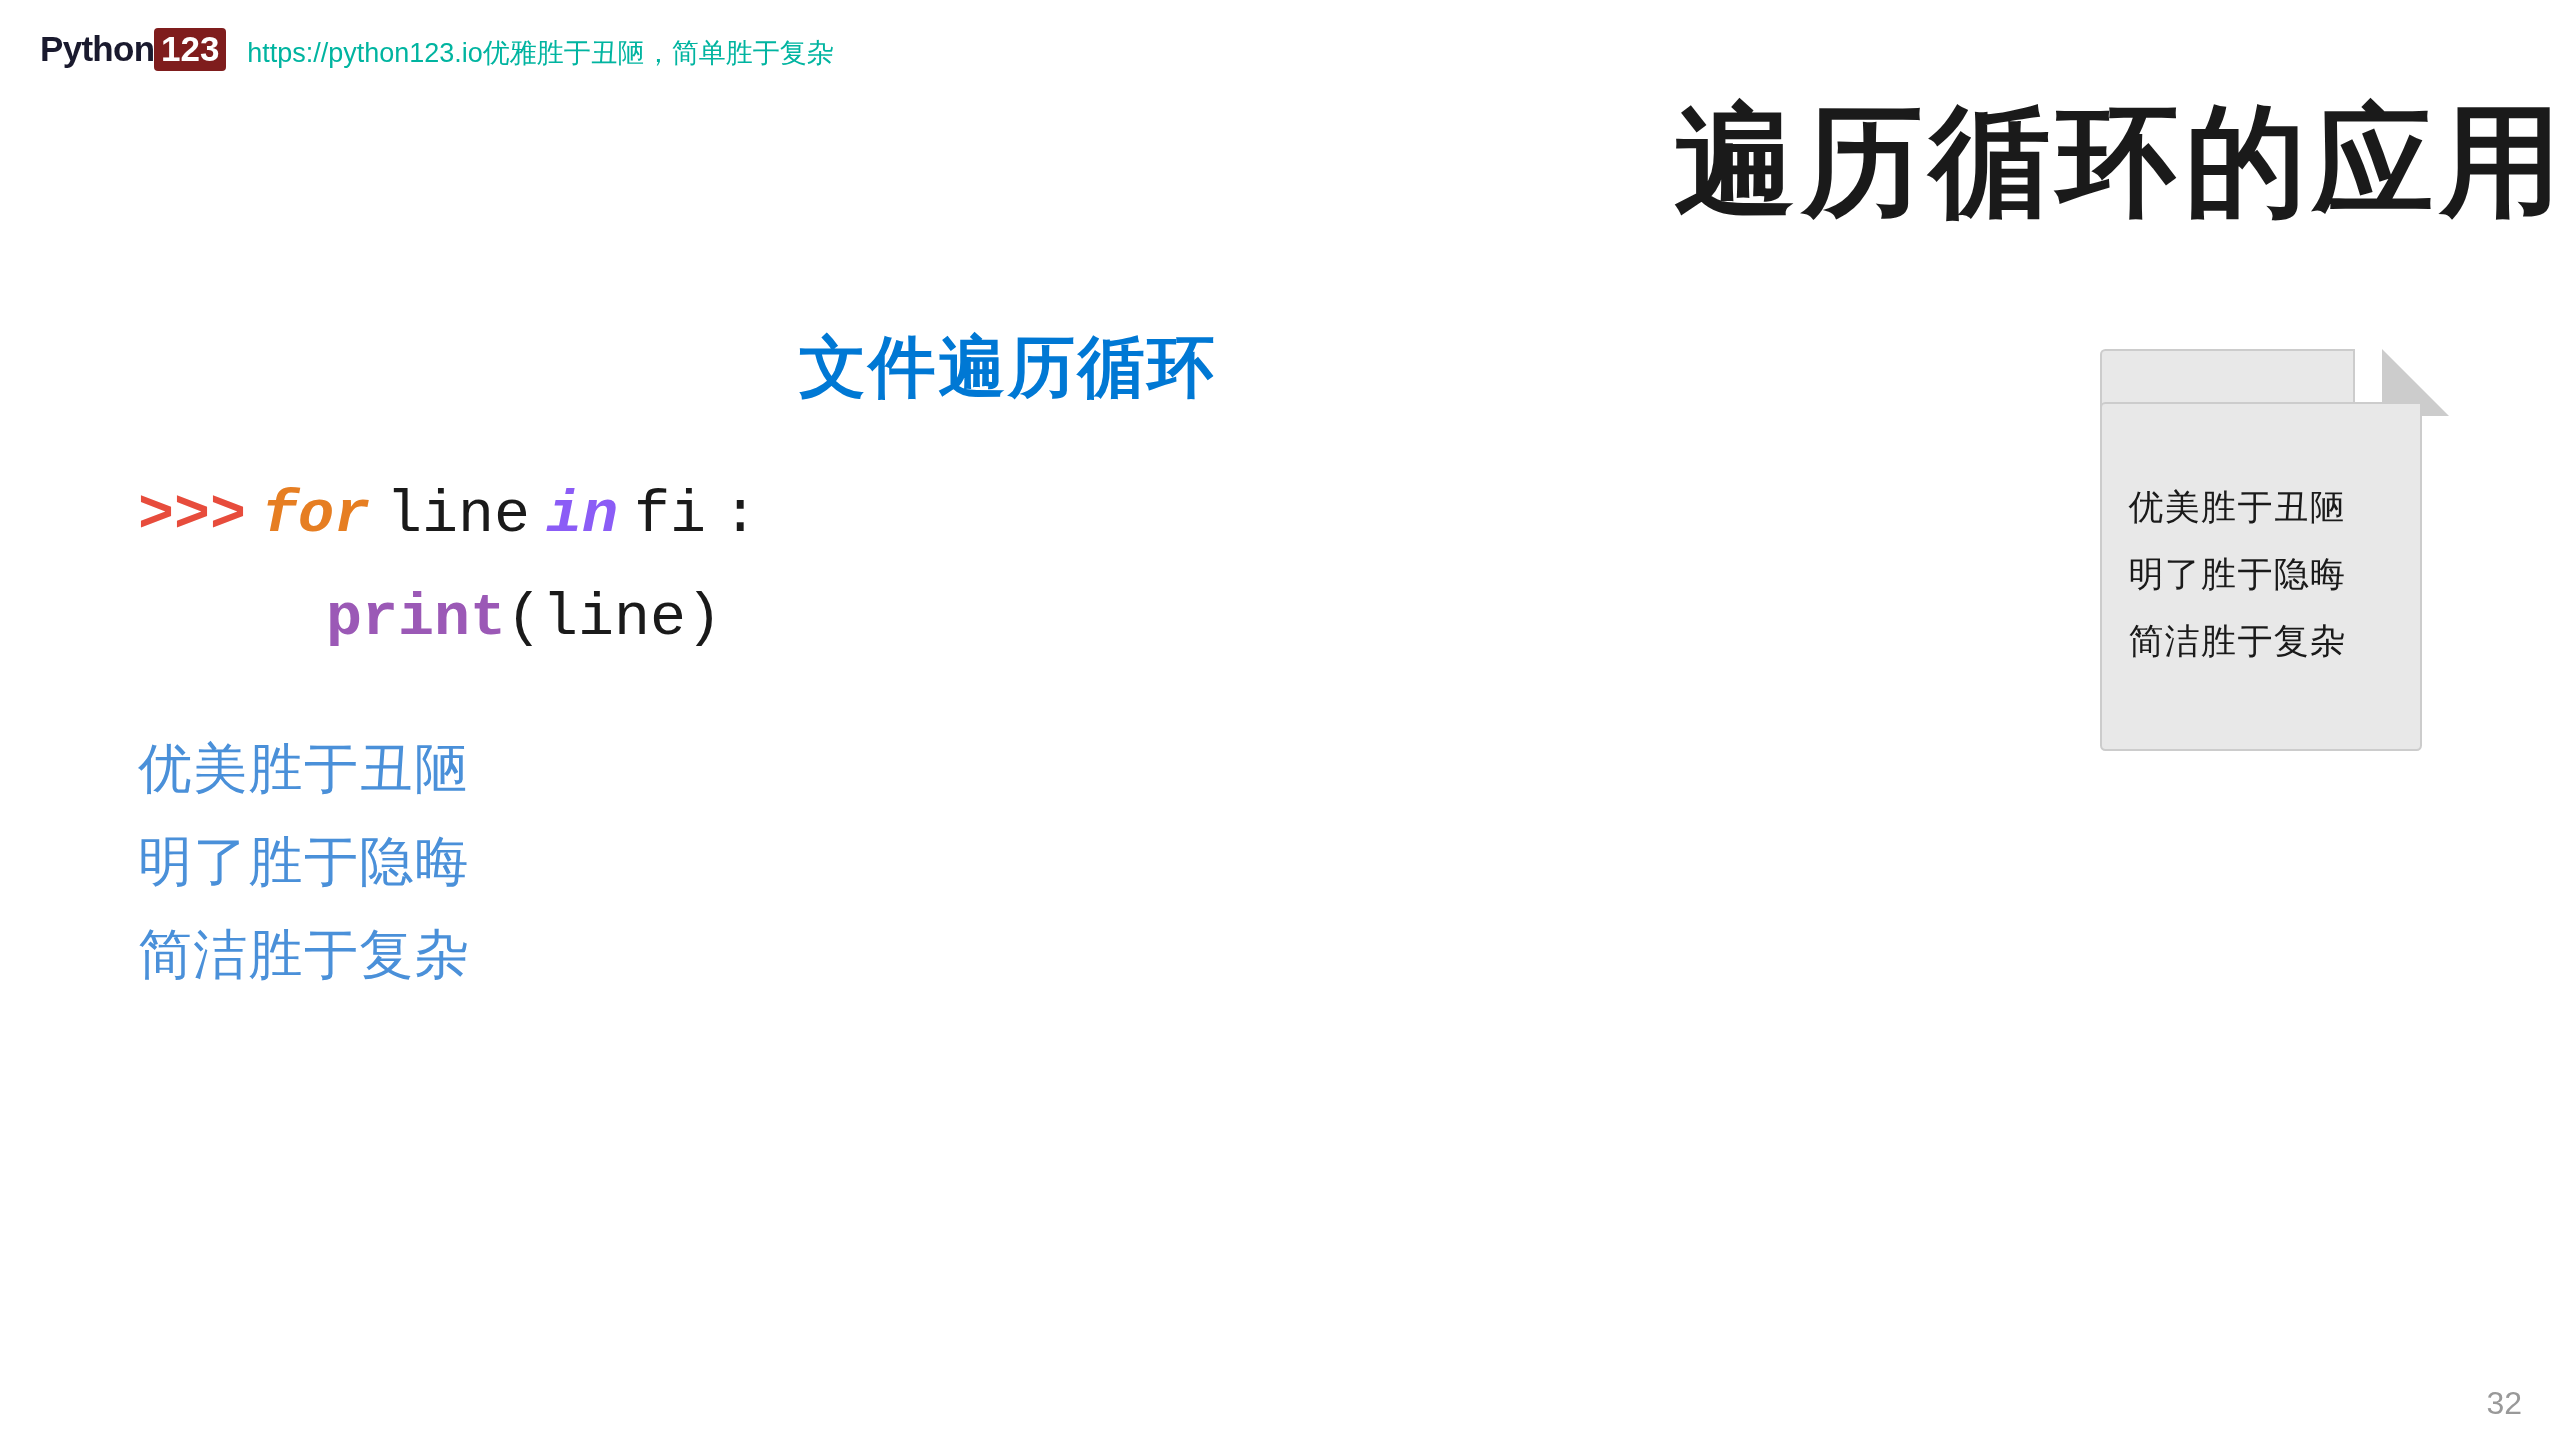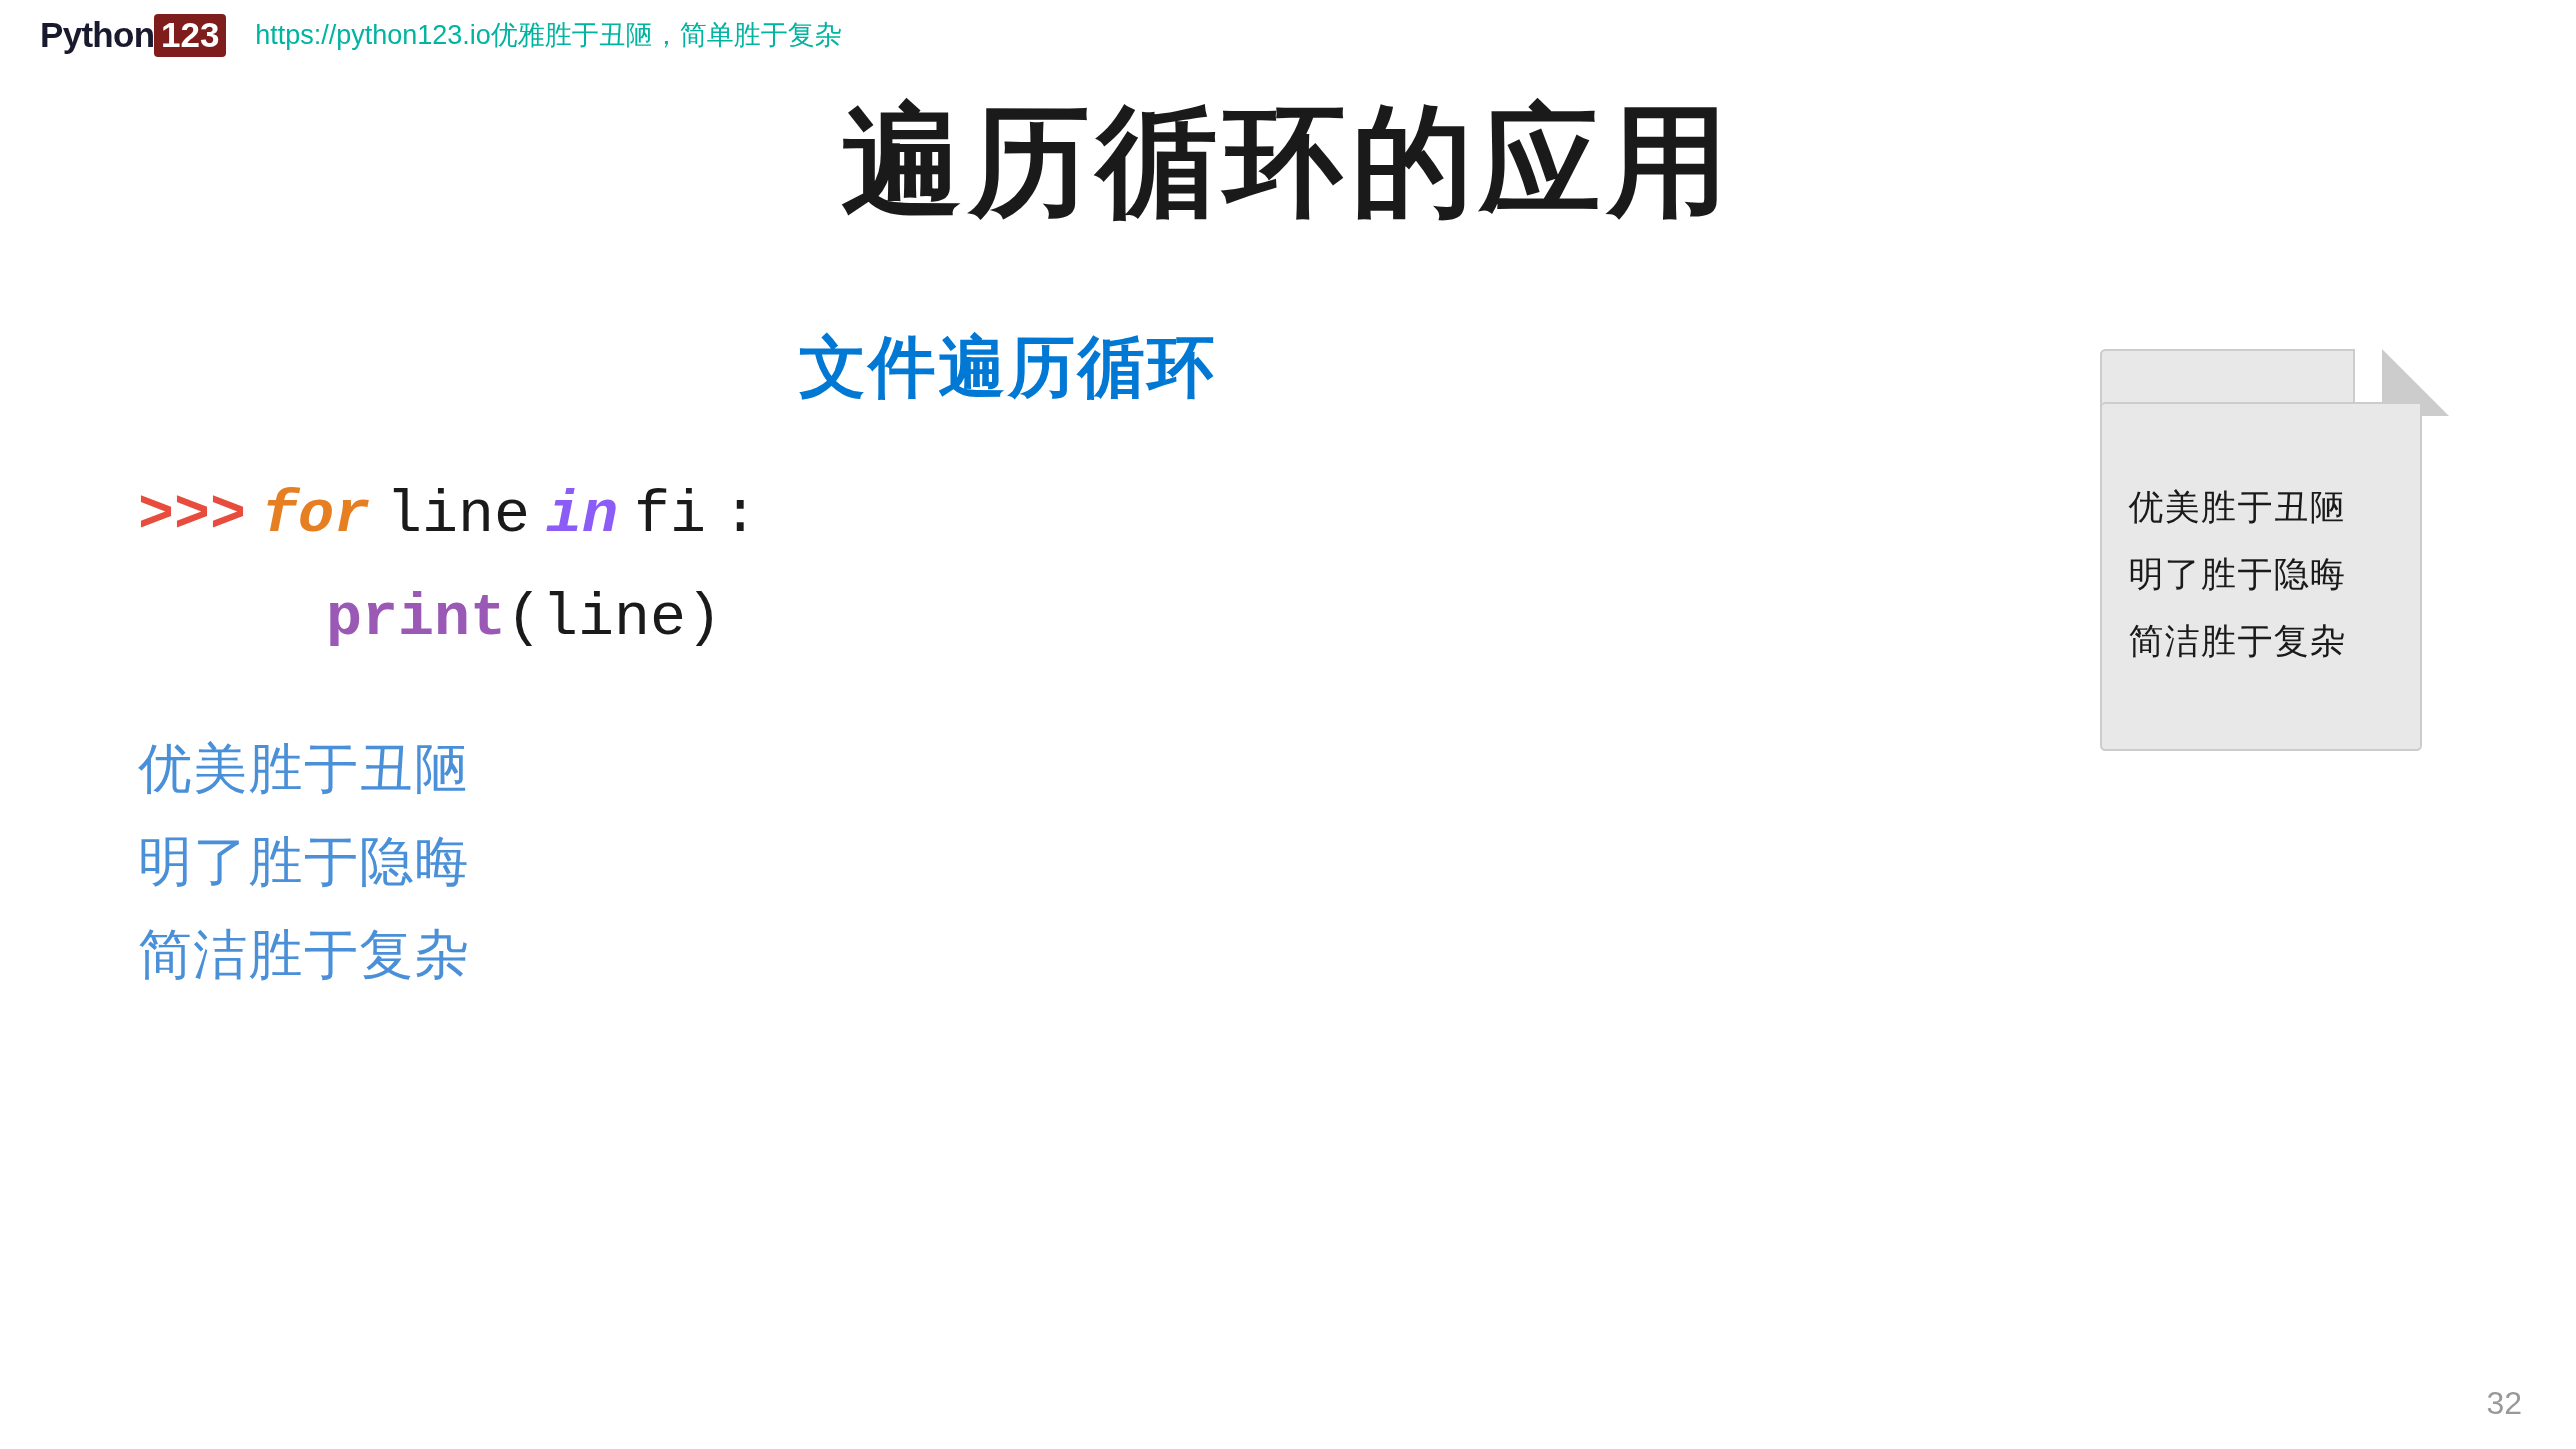--- a/index.html
+++ b/index.html
@@ -17,23 +17,23 @@
       position: relative;
     }
 
     
     .header {
       position: absolute;
       top: 0;
       left: 0;
       right: 0;
       display: flex;
-      align-items: center;
-      padding: 14px 40px;
-      gap: 29px;
+      align-items: flex-end;
+      padding: 28px 40px;
+      gap: 21px;
     }
 
     .logo-container {
       display: flex;
       align-items: center;
       gap: 0;
     }
 
     .logo-python {
       font-size: 35px;
@@ -54,22 +54,22 @@
     .header-url {
       font-size: 27px;
       color: #00b4a0;
     }
 
     
     .page-title {
       position: absolute;
       top: 81px;
       left: 0;
-      right: 0;
-      text-align: center;
+      right: 8px;
+      text-align: right;
       font-size: 121px;
       font-weight: bold;
       color: #1a1a1a;
       letter-spacing: 6.7px;
     }
 
     
     .main-content {
       position: absolute;
       top: 282px;

